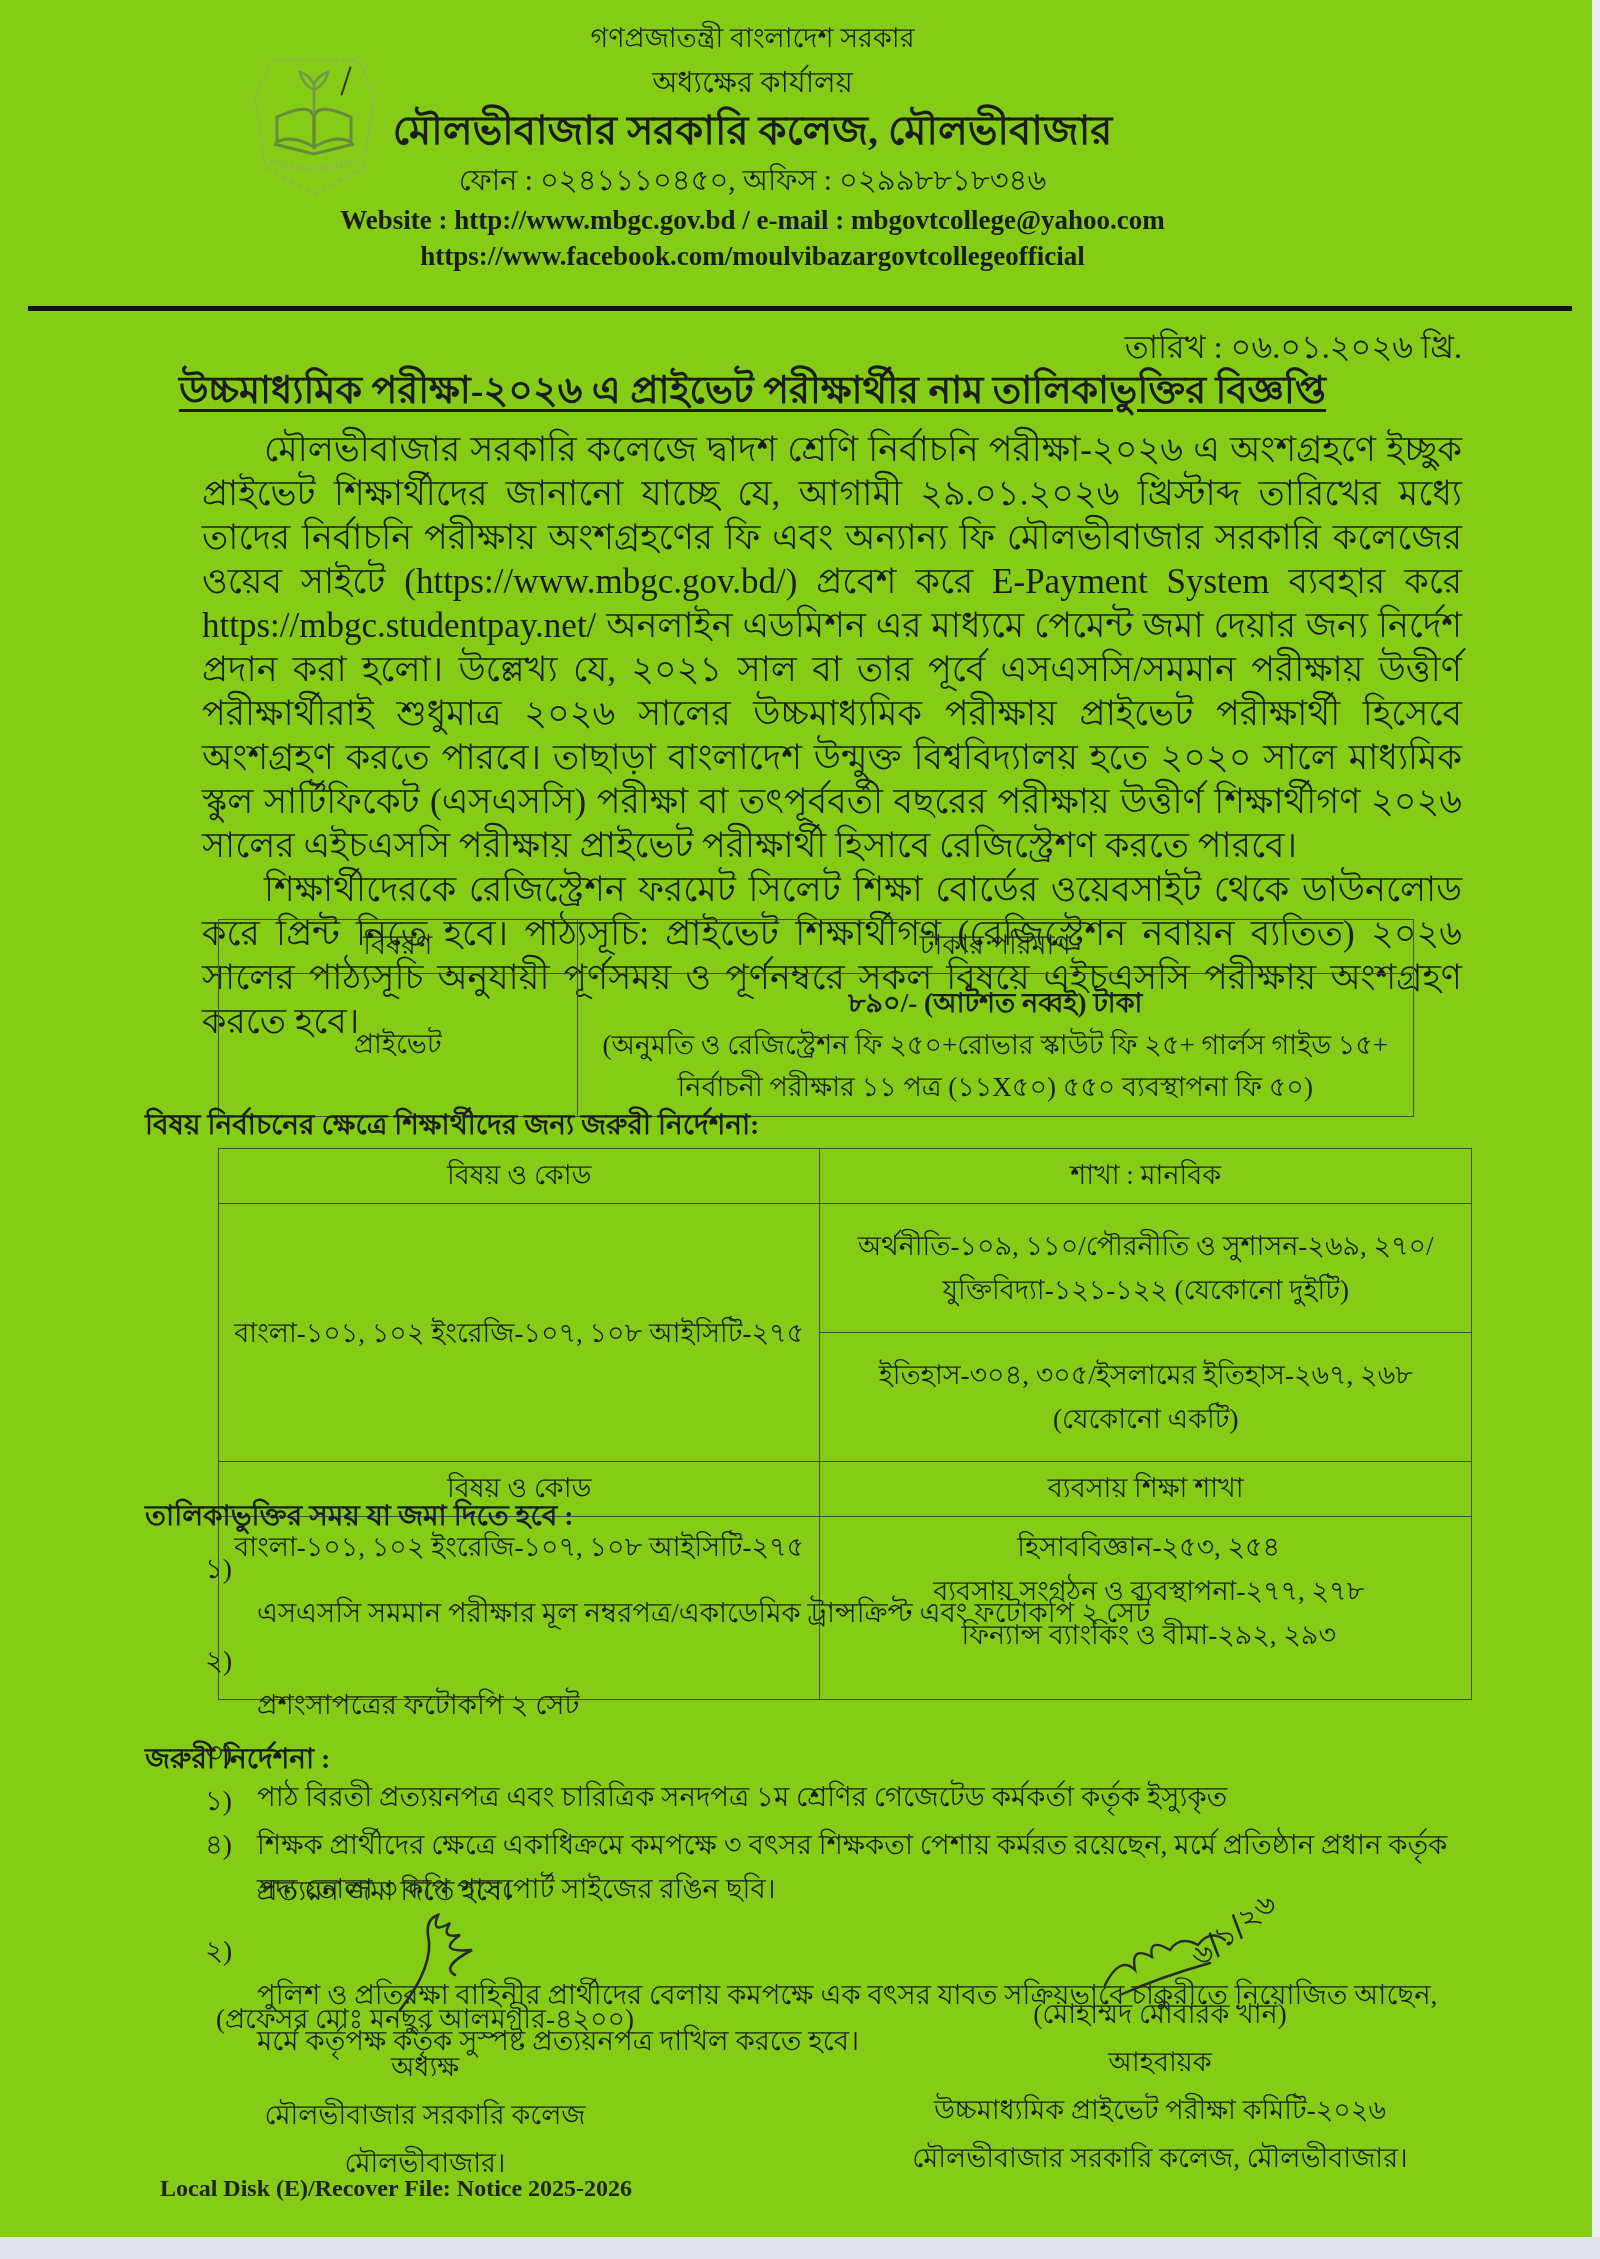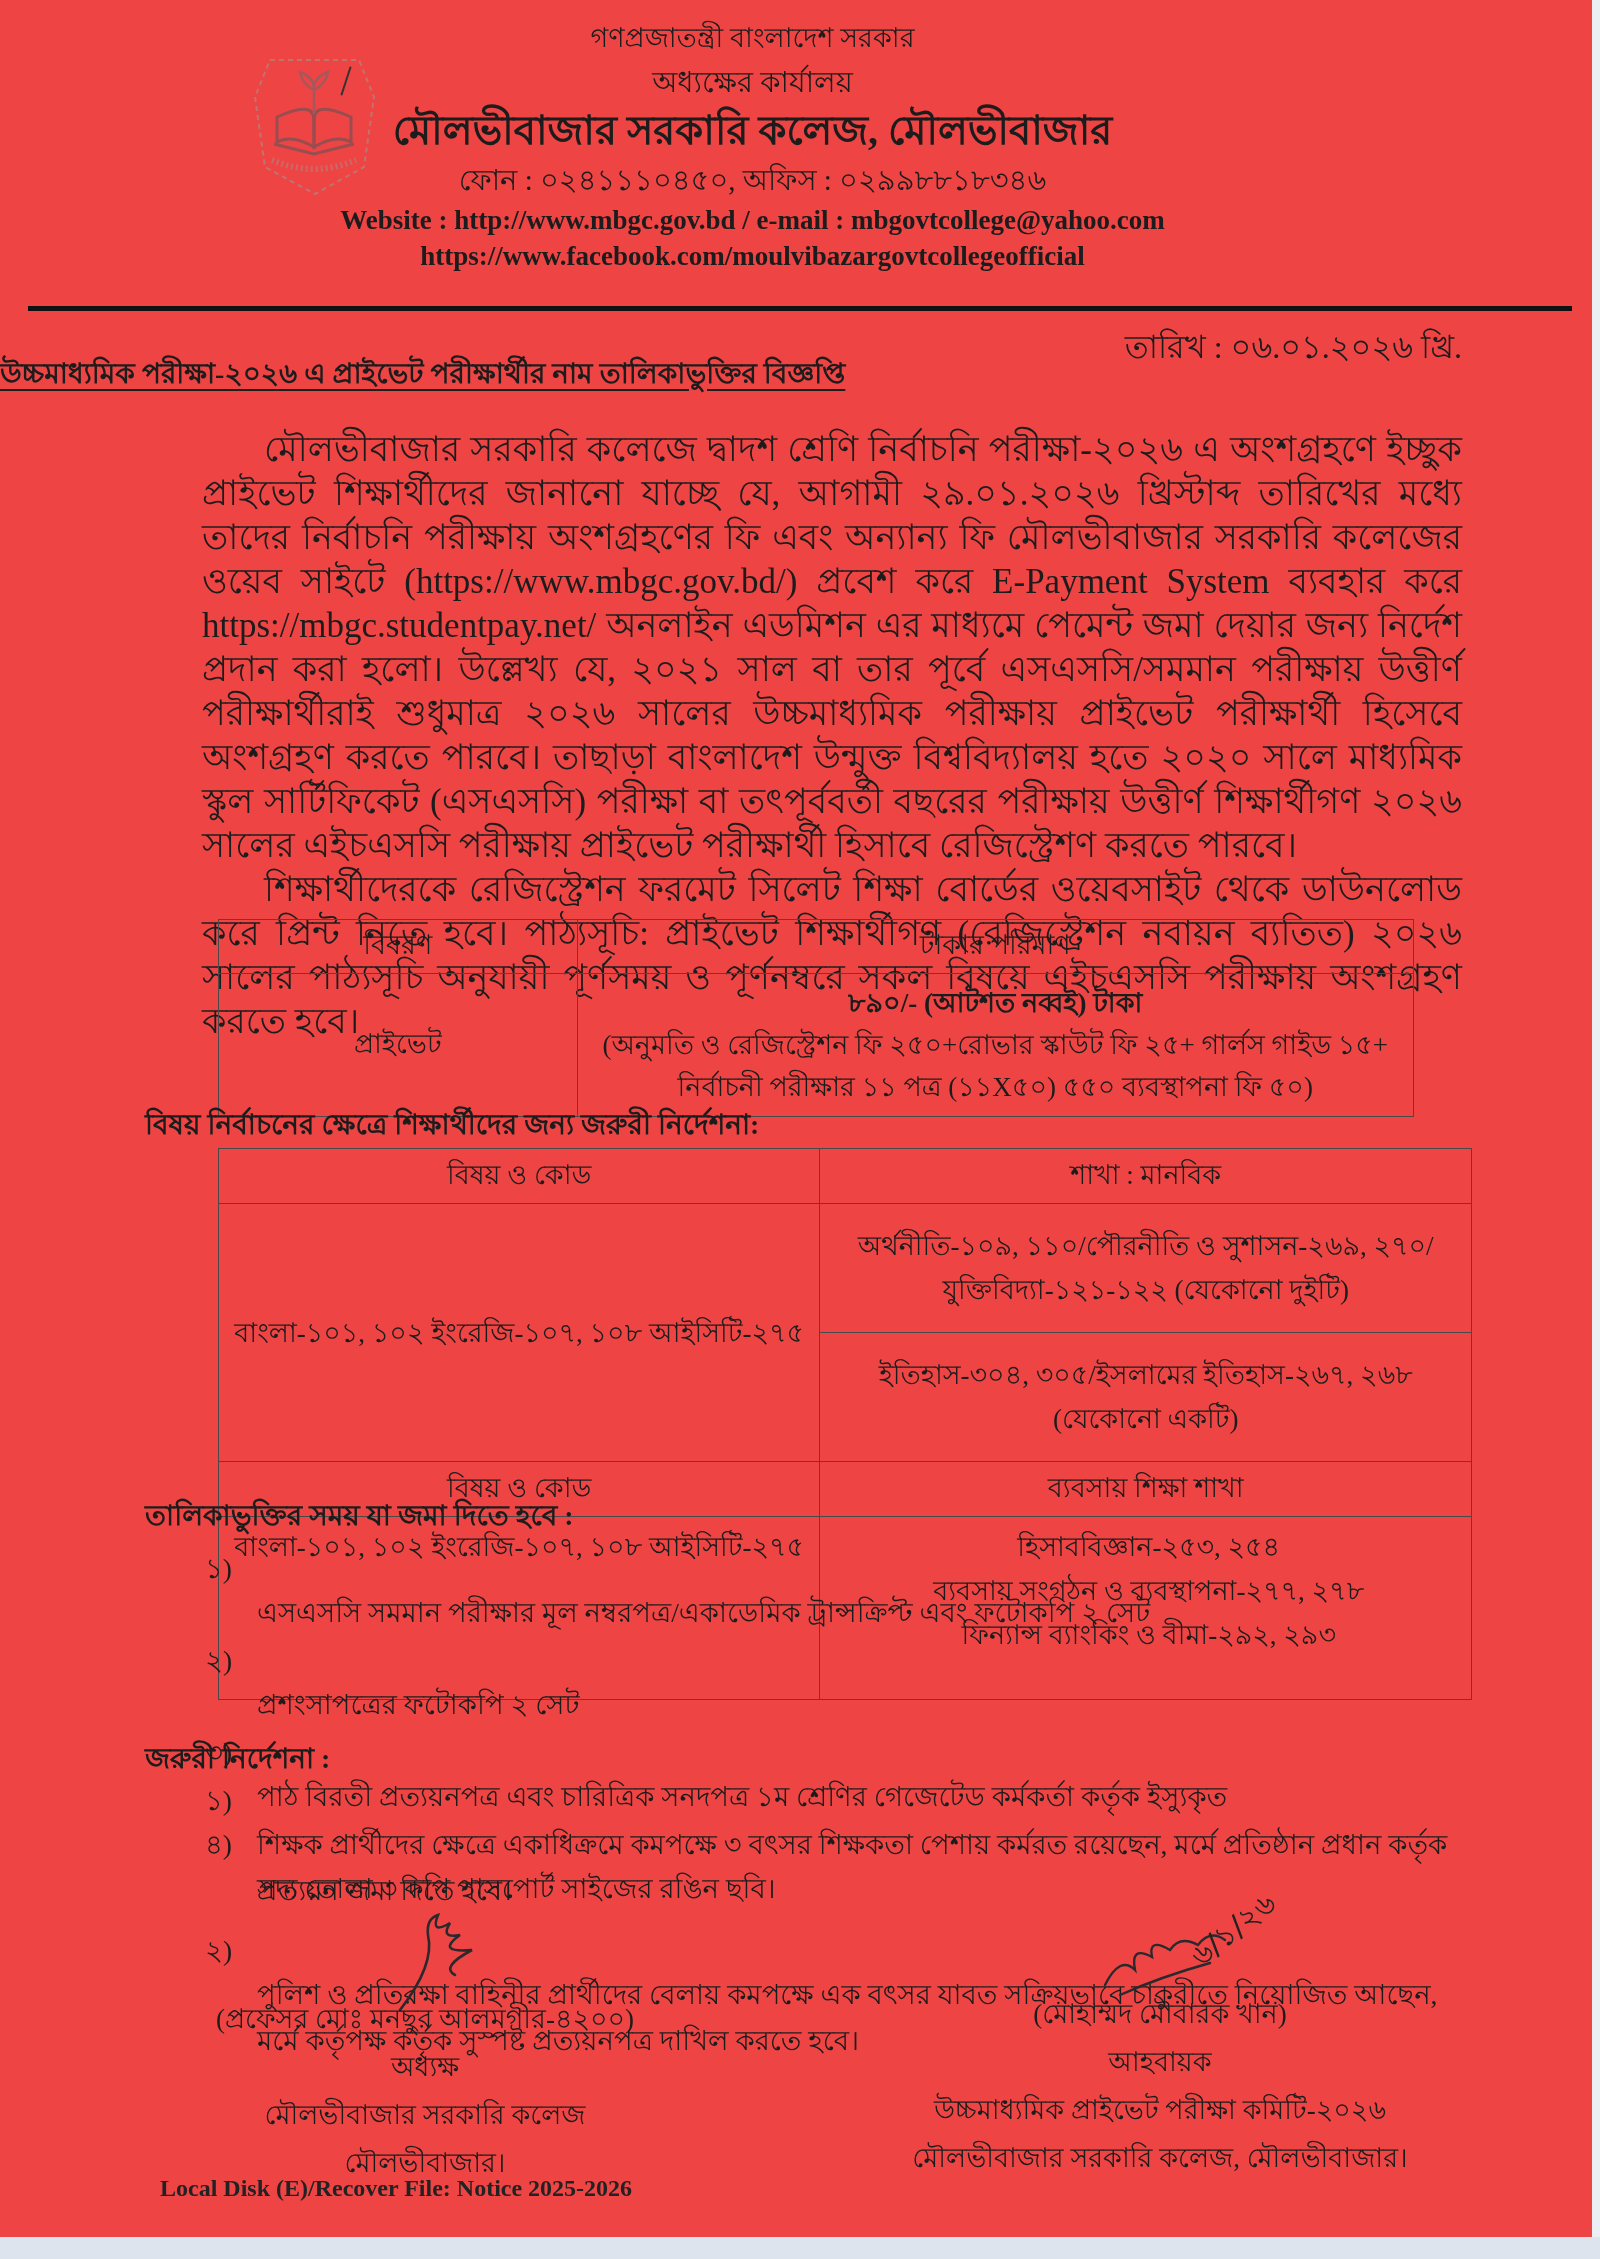--- a/index.html
+++ b/index.html
@@ -1,36 +1,36 @@
 <!DOCTYPE html>
 <html><head>
 <meta charset="utf-8">
 <style>
   html,body{margin:0;padding:0;background:#e8e8e6;}
   .paper{
     position:relative;
     width:1600px;height:2259px;
-    background:#ef4444;
+    background:#84cc16;
     overflow:hidden;
     font-family:"Liberation Serif", serif;
     color:#1c1c1c;
   }
   
   .header-center{position:absolute;left:0;right:95px;top:22px;text-align:center;line-height:1.25;}
   .govt-line{font-size:27px;}
   .office-line{font-size:29px;margin-top:8px;position:relative;}
   .pen-mark{position:absolute;left:345px;top:2px;width:2px;height:30px;background:#333;transform:rotate(18deg);}
   .college-line{font-size:40px;font-weight:bold;margin-top:6px;}
   .phone-line{font-size:29px;margin-top:6px;}
   .web-line{font-size:27px;font-weight:bold;margin-top:6px;}
   .fb-line{font-size:27px;font-weight:bold;margin-top:2px;}
   .logo{position:absolute;left:232px;top:42px;width:165px;height:170px;opacity:.55;}
   .top-rule{position:absolute;left:28px;right:28px;top:306px;height:5px;background:#111;}
   .date-line{position:absolute;right:138px;top:322px;font-size:32px;text-align:right;}
-  .doc-title{position:absolute;left:0;right:95px;top:352px;font-size:28px;font-weight:bold;text-decoration:underline;text-underline-offset:6px;}
+  .doc-title{position:absolute;left:0;right:95px;top:360px;text-align:center;font-size:38px;font-weight:bold;text-decoration:underline;text-underline-offset:6px;}
   
   .body-text{position:absolute;left:202px;right:138px;top:428px;font-size:35px;line-height:44px;text-align:justify;}
   .body-text p{margin:0;text-indent:62px;}
   
   .fee-table-wrap{position:absolute;left:218px;right:186px;top:903px;margin-top:16px;}
   table{border-collapse:collapse;width:100%;font-size:27px;}
   td,th{border:1.6px solid #4a4a4a;padding:4px 10px;text-align:center;font-weight:normal;vertical-align:middle;}
   .fee-table th{height:44px;}
   .fee-table td.fee-amount{padding:8px 4px;line-height:42px;}
   .fee-bold{font-weight:bold;}

